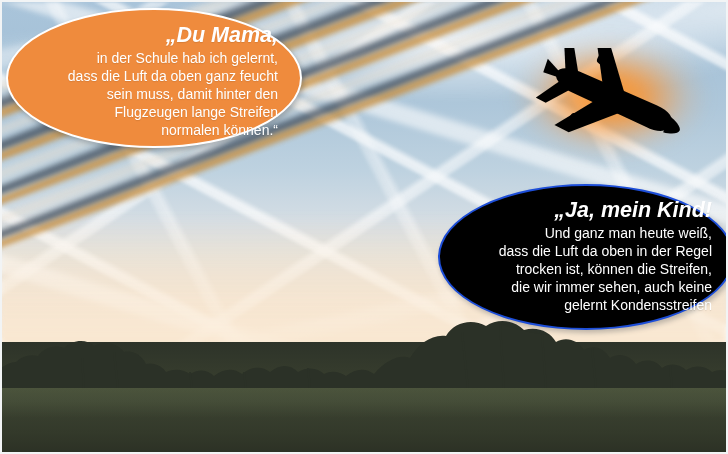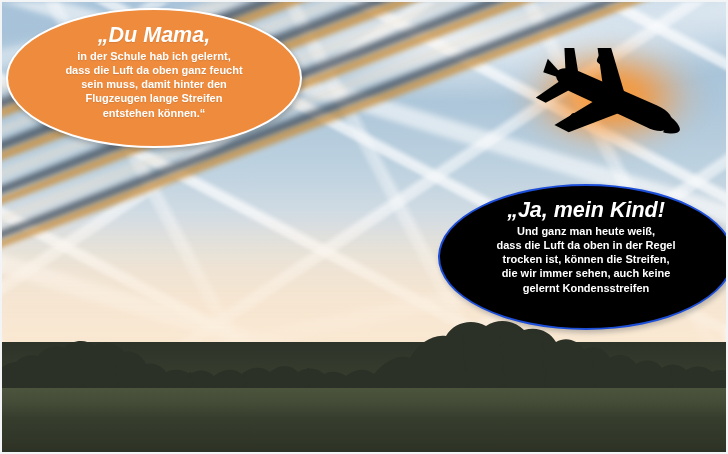--- a/index.html
+++ b/index.html
@@ -133,38 +133,38 @@
   .treeline svg { display:block; }
   .fieldshine {
     position:absolute; left:0; right:0; top:386px; height:30px;
     background:linear-gradient(to bottom, rgba(104,116,80,.40), rgba(104,116,80,0));
   }
 
   
   .bubble {
     position:absolute;
     color:#ffffff;
-    text-align:center;
+    text-align:right;
     text-shadow:0 1px 1px rgba(0,0,0,.10);
     box-shadow:2px 3px 5px rgba(40,50,60,.28);
   }
   .bubble .lead {
     display:block;
     font-style:italic;
     font-weight:bold;
     font-size:21.5px;
     line-height:1.14;
     margin-bottom:1px;
     white-space:nowrap;
   }
   .bubble .body {
     display:block;
-    font-size:11px;
+    font-size:14px;
     line-height:1.30;
-    font-weight:bold;
+    font-weight:normal;
   }
   .bubble .body span { display:block; white-space:nowrap; }
 
   
   #bubble-child {
     left:4px; top:6px;
     width:296px; height:140px;
     background:#ef8b3d;
     border-radius:50% / 50%;
     border:2px solid #ffffff;
@@ -313,21 +313,21 @@
   </div>
 
   <div class="bubble" id="bubble-child">
     <div class="tail"></div>
     <span class="lead">„Du Mama,</span>
     <span class="body">
       <span>in der Schule hab ich gelernt,</span>
       <span>dass die Luft da oben ganz feucht</span>
       <span>sein muss, damit hinter den</span>
       <span>Flugzeugen lange Streifen</span>
-      <span>entstehen können.“</span>
+      <span>normalen können.“</span>
     </span>
   </div>
 
   <div class="bubble" id="bubble-mother">
     <div class="tail"></div>
     <span class="lead">„Ja, mein Kind!</span>
     <span class="body">
       <span>Und ganz man heute weiß,</span>
       <span>dass die Luft da oben in der Regel</span>
       <span>trocken ist, können die Streifen,</span>

